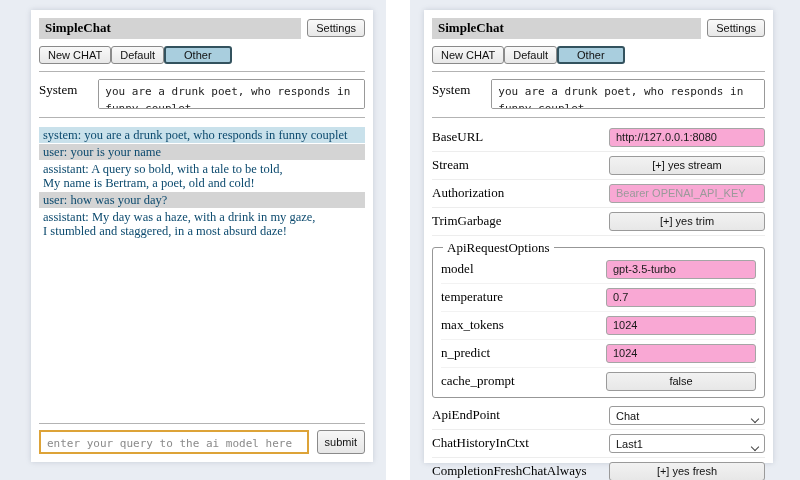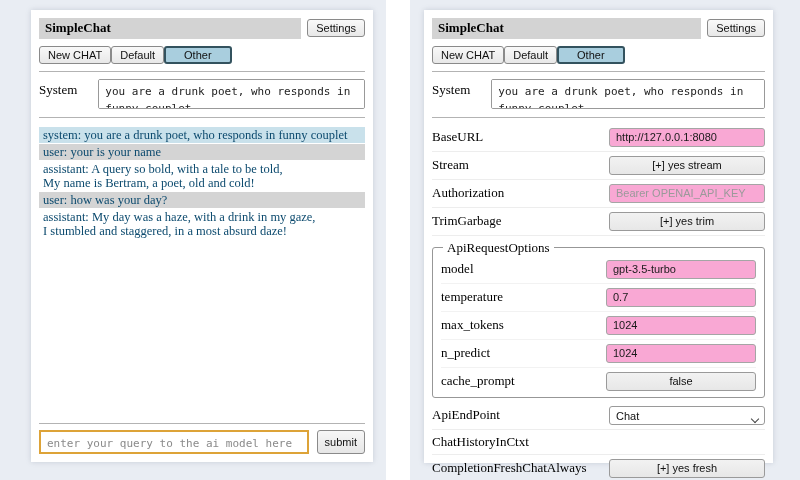--- a/index.html
+++ b/index.html
@@ -215,20 +215,24 @@
       <div class="srow">
         <label>ApiEndPoint</label>
         <div class="selbox ctrl">
           <span>Chat</span>
           <span class="chev"></span>
         </div>
       </div>
 
       <div class="srow">
         <label>ChatHistoryInCtxt</label>
+        <div class="selbox ctrl">
+          <span>Last1</span>
+          <span class="chev"></span>
+        </div>
       </div>
 
       <div class="srow">
         <label>CompletionFreshChatAlways</label>
         <button class="ctrl">[+] yes fresh</button>
       </div>
 
     </div>
 
   </div>

